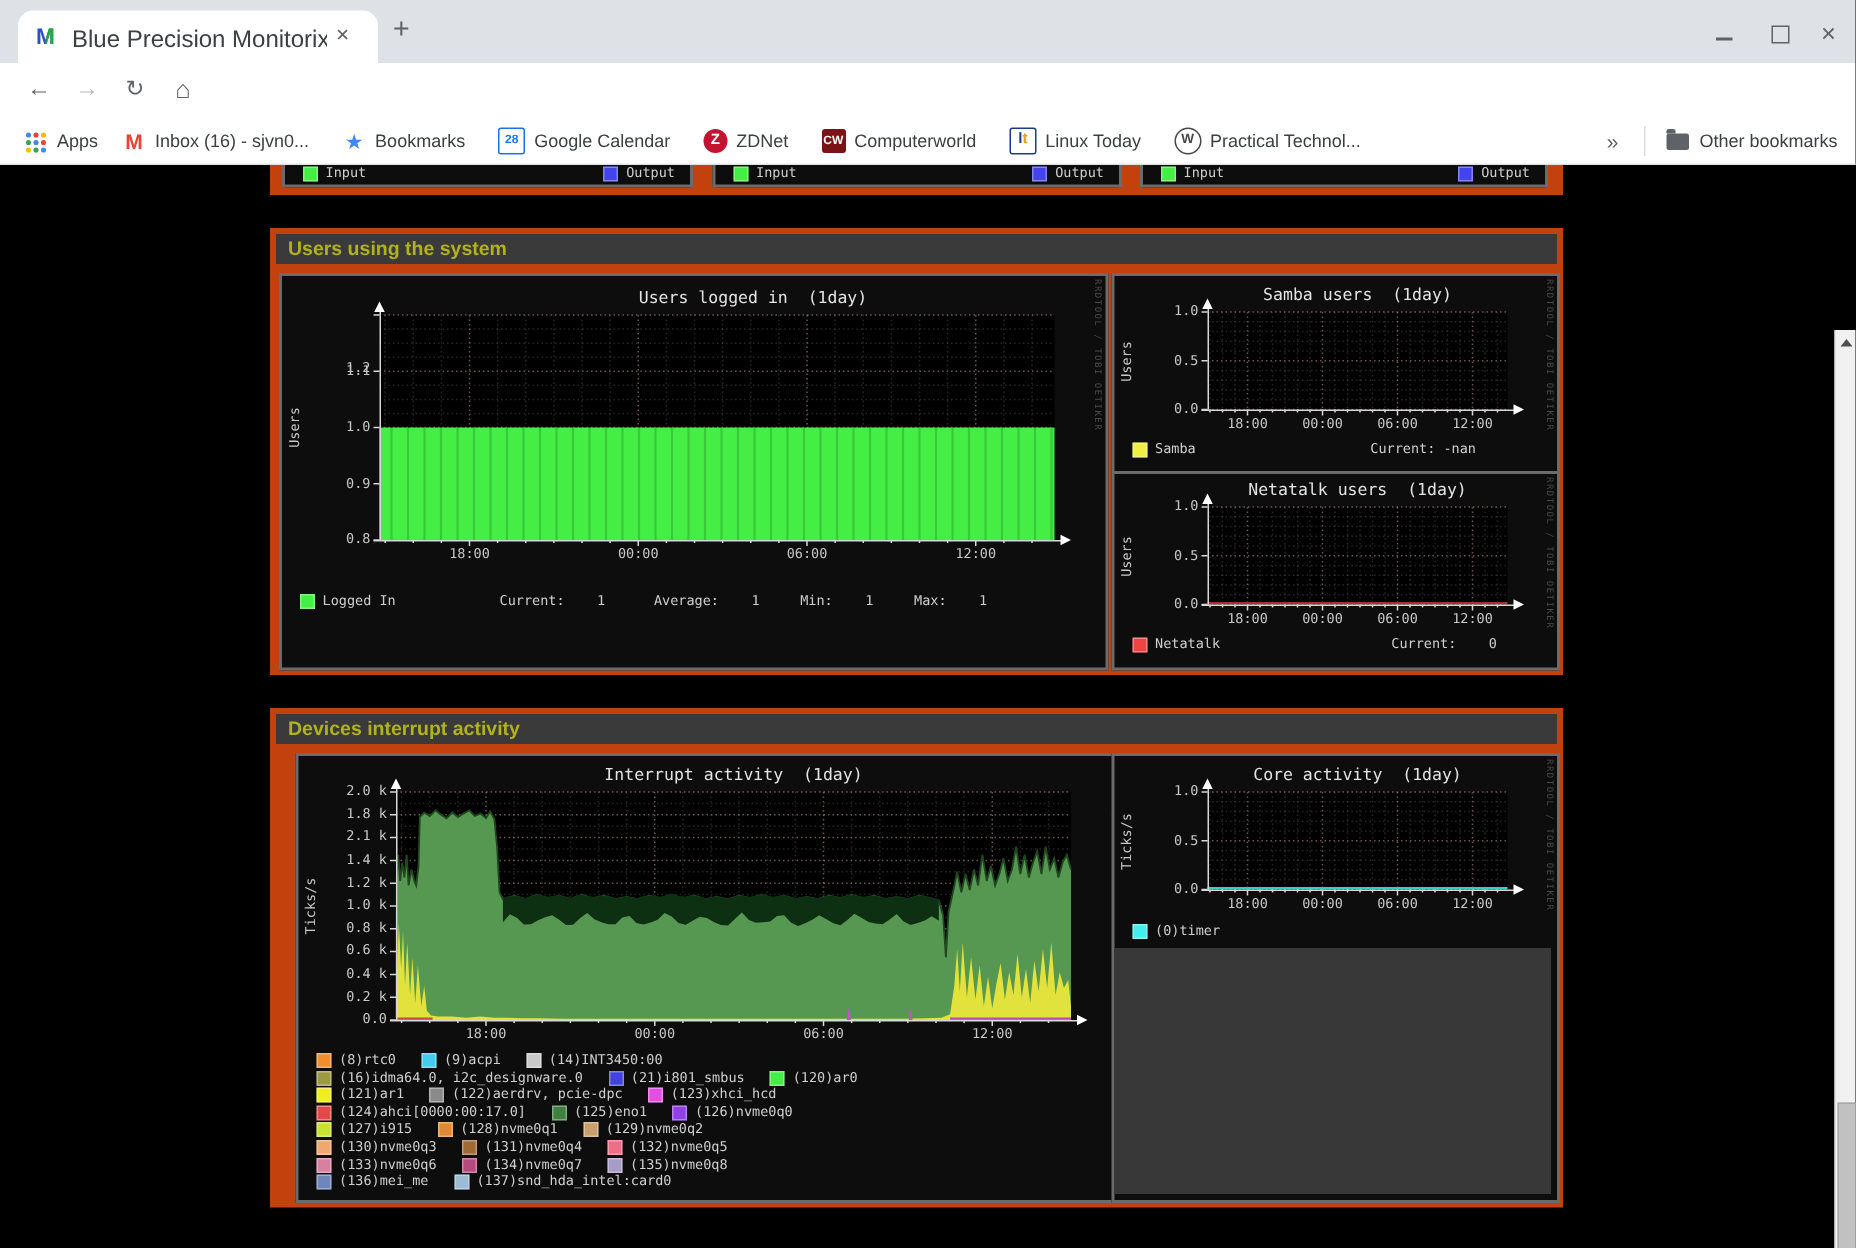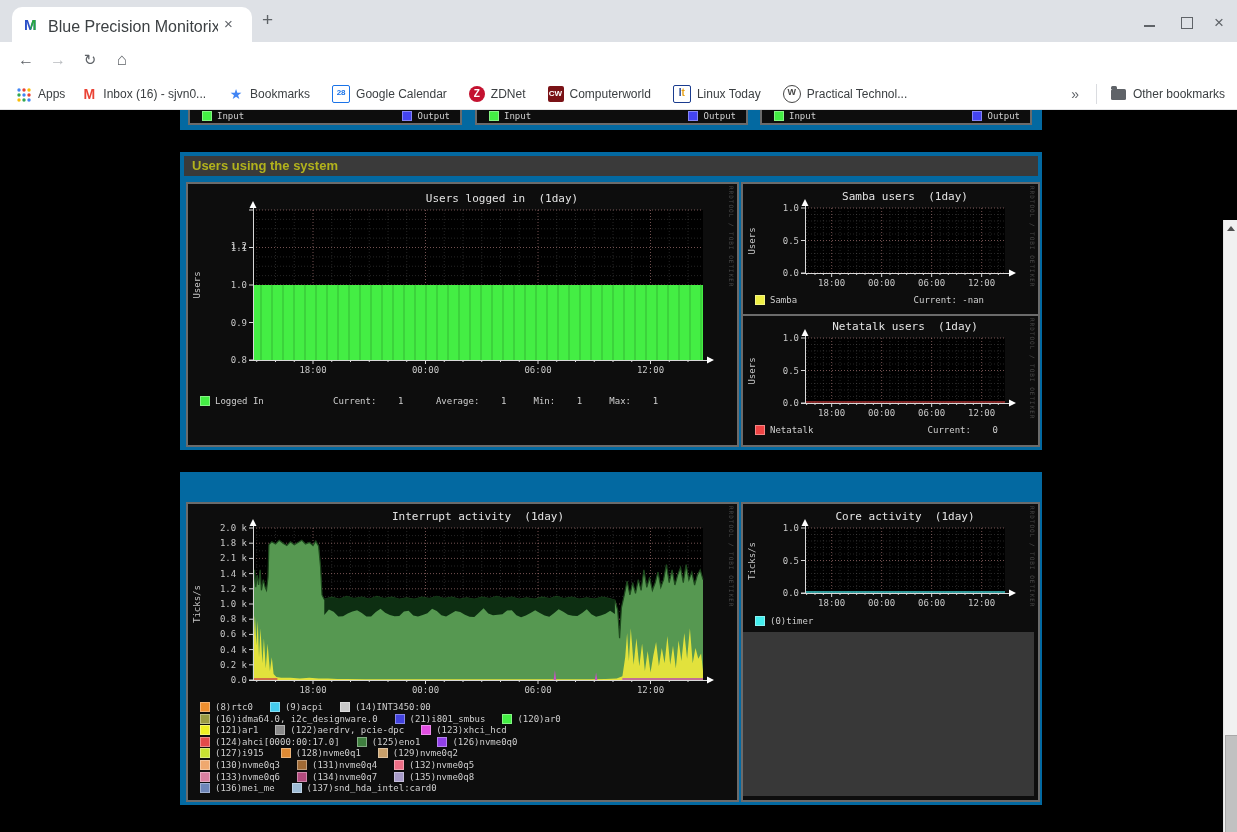--- a/index.html
+++ b/index.html
@@ -78,21 +78,21 @@
   .bmi-linuxtoday{background:#fff;border:1.2px solid #1a3c8f;border-radius:2px;font-size:10px;font-weight:bold;line-height:13px;text-align:center}
   .bmi-linuxtoday .l1{color:#1a3c8f}.bmi-linuxtoday .l2{color:#e8a013}
   .bmi-wordpress{border:1.5px solid #464646;border-radius:50%;color:#464646;font-size:9px;font-weight:bold;line-height:13px;text-align:center}
   #bm-overflow{position:absolute;right:158px;color:#5f6368;font-size:14px}
   #bm-other{position:absolute;right:12px;display:flex;align-items:center;gap:7px;border-left:1px solid #dadce0;padding-left:14px;height:20px}
   .folder-ico{position:relative;width:15px;height:11px;background:#5f6368;border-radius:1.5px;margin-top:2px}
   .folder-ico:before{content:"";position:absolute;left:0;top:-3px;width:6px;height:3px;background:#5f6368;border-radius:1.5px 1.5px 0 0}
 
   
   #content{left:0;top:110px;width:1237px;height:722px;background:#000;overflow:hidden}
-  .section{position:absolute;left:180px;width:862px;background:#0369a1}
+  .section{position:absolute;left:180px;width:862px;background:#c2410c}
   .section-title{position:absolute;left:4px;right:4px;top:4px;height:20px;background:#3a3a3a;
                  color:#b2b21c;font-weight:bold;font-size:13px;line-height:20px;padding-left:8px}
   .chart-panel{position:absolute;background:#0d0d0d;border:2px solid #6b6b6b}
   .chart-panel *{font-family:"DejaVu Sans Mono","Liberation Mono",monospace}
   .c-title{position:absolute;color:#e4e4e4;font-size:11px;white-space:pre;transform:translateX(-50%)}
   .c-ylabel{position:absolute;color:#c8c8c8;font-size:9px;writing-mode:vertical-rl;transform:rotate(180deg)}
   .c-ytick{position:absolute;width:42px;text-align:right;color:#c8c8c8;font-size:9px;white-space:pre}
   .c-xtick{position:absolute;width:44px;text-align:center;color:#c8c8c8;font-size:9px}
   .c-watermark{position:absolute;right:2px;top:2px;color:#4a4a4a;font-size:6px;letter-spacing:1px;writing-mode:vertical-rl}
   .c-leg-row{position:absolute;display:flex;align-items:center;color:#cfcfcf;font-size:9px;white-space:pre}
@@ -552,21 +552,22 @@
         <span class="c-ytick" style="left: 14px; top: 82px;">0.0</span>
         <span class="c-xtick" style="left: 66.6667px; top: 92px;">18:00</span>
         <span class="c-xtick" style="left: 116.667px; top: 92px;">00:00</span>
         <span class="c-xtick" style="left: 166.667px; top: 92px;">06:00</span>
         <span class="c-xtick" style="left: 216.667px; top: 92px;">12:00</span>
         <span class="c-watermark">RRDTOOL / TOBI OETIKER</span>
         <span class="c-leg-row" style="left: 12px; top: 109px; right: 8px;"><i class="sw" style="background: rgb(238, 68, 68);"></i><span class="">Netatalk</span><span class="" style="position: absolute; right: 32px; white-space: pre;">Current:    0</span></span>
       </div>
     </div>
   <div class="section" id="section-1" style="top:362px;height:333px">
-  <div class="chart-panel" style="left: 6px; top: 30px; width: 549px; height: 296px;">
+    <div class="section-title">Devices interrupt activity</div>
+  <div class="chart-panel" style="left: 17px; top: 30px; width: 549px; height: 296px;">
         <svg width="545" height="292" style="position:absolute;left:0;top:0">
           <rect x="65" y="24" width="450" height="152" fill="#000"></rect>
           <line x1="65" x2="515" y1="168.4" y2="168.4" stroke="rgba(185,185,185,0.20)" stroke-width="1" stroke-dasharray="1,2"></line>
           <line x1="65" x2="515" y1="153.2" y2="153.2" stroke="rgba(185,185,185,0.20)" stroke-width="1" stroke-dasharray="1,2"></line>
           <line x1="65" x2="515" y1="138" y2="138" stroke="rgba(185,185,185,0.20)" stroke-width="1" stroke-dasharray="1,2"></line>
           <line x1="65" x2="515" y1="122.8" y2="122.8" stroke="rgba(185,185,185,0.20)" stroke-width="1" stroke-dasharray="1,2"></line>
           <line x1="65" x2="515" y1="107.60000000000001" y2="107.60000000000001" stroke="rgba(185,185,185,0.20)" stroke-width="1" stroke-dasharray="1,2"></line>
           <line x1="65" x2="515" y1="92.4" y2="92.4" stroke="rgba(185,185,185,0.20)" stroke-width="1" stroke-dasharray="1,2"></line>
           <line x1="65" x2="515" y1="77.19999999999999" y2="77.19999999999999" stroke="rgba(185,185,185,0.20)" stroke-width="1" stroke-dasharray="1,2"></line>
           <line x1="65" x2="515" y1="61.999999999999986" y2="61.999999999999986" stroke="rgba(185,185,185,0.20)" stroke-width="1" stroke-dasharray="1,2"></line>

